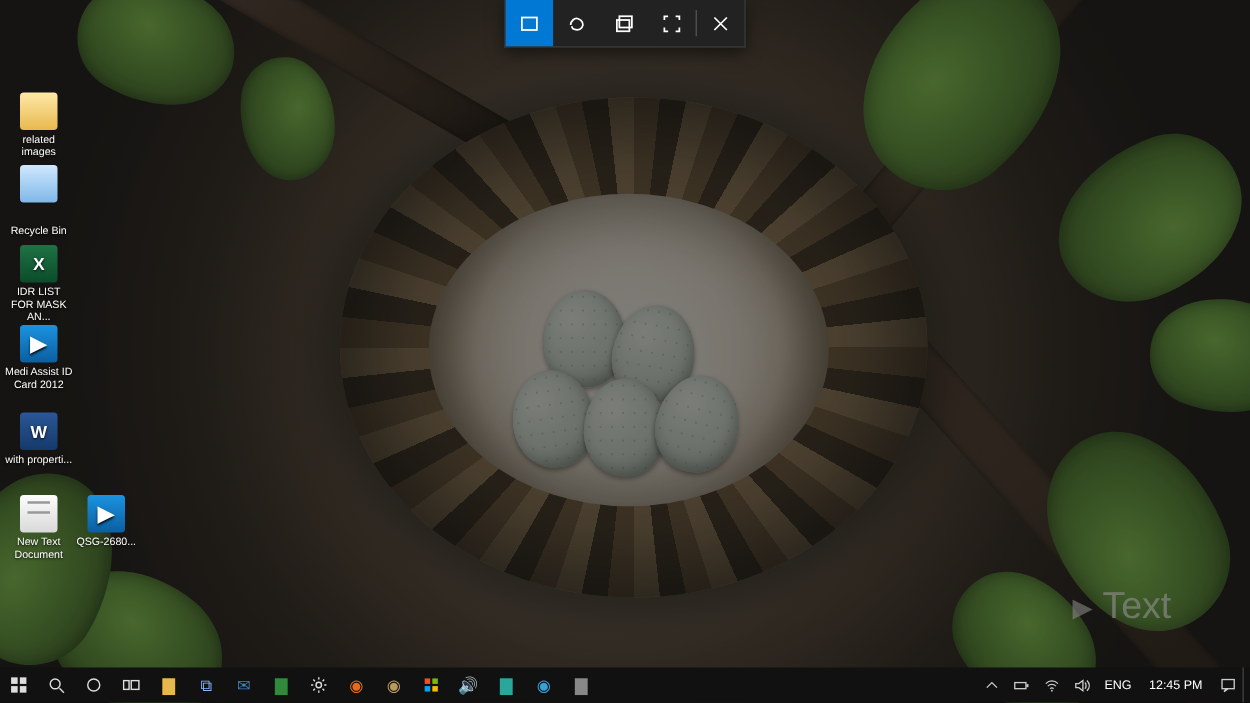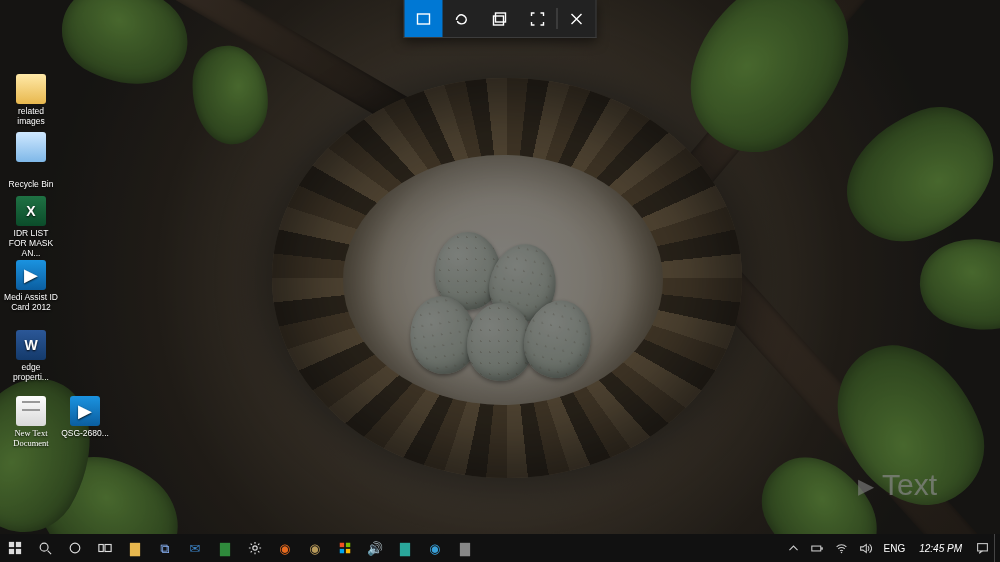--- a/index.html
+++ b/index.html
@@ -111,21 +111,21 @@
   .ic.recycle  { background: linear-gradient(#cfe8ff,#7fb8e8); }
   .ic.excel    { background: linear-gradient(#1f7244,#0b4c2a); color:#fff; font-weight:bold; font-size:14px; }
   .ic.media    { background: linear-gradient(#1b93e0,#0b5ea0); color:#fff; }
   .ic.word     { background: linear-gradient(#2b5797,#143a6b); color:#fff; font-weight:bold; font-size:14px; }
   .ic.txtdoc   { background: linear-gradient(#fdfdfd,#d9d9d9); position:relative; }
   .ic.txtdoc::before{content:""; position:absolute; inset:5px 6px; border-top:2px solid #999; border-bottom:2px solid #999; height:6px;}
 
   
   #d1{top:6px;   left:4px;} #d2{top:74px;  left:4px;} #d3{top:132px; left:4px;gap:15px;}
   #d4{top:196px; left:4px;} #d5{top:260px; left:4px;} #d6{top:330px; left:4px;}
-  #d7{top:396px; left:4px;font-family:Liberation Serif, serif;}
+  #d7{top:396px; left:4px;}
   
   #d8{top:396px; left:58px;}
 
   
   .taskbar {
     position:absolute; left:0; right:0; bottom:0; height:28px;
     background:#111; display:flex; align-items:center; z-index:60;
     color:#fff; font-size:10px;
   }
   .tb-left { display:flex; align-items:center; height:100%; }
@@ -133,21 +133,21 @@
     width:30px; height:100%; display:flex; align-items:center; justify-content:center;
     cursor:pointer; color:#ddd;
   }
   .tb-btn svg{ width:14px; height:14px; stroke:#ddd; stroke-width:1.3; fill:none; }
   .tb-btn .glyph{ font-size:13px; line-height:1; }
   .tb-spacer { flex:1; }
   .tb-right { display:flex; align-items:center; height:100%; gap:0; }
   .tray-btn { width:24px; height:100%; display:flex; align-items:center; justify-content:center; cursor:pointer; color:#ccc; }
   .tray-btn svg{ width:13px; height:13px; stroke:#ccc; stroke-width:1.3; fill:none; }
   .lang { padding:0 6px; font-size:10px; cursor:pointer; }
-  .clock { padding:0 8px; font-size:10px; cursor:pointer; white-space:nowrap;font-style:italic; }
+  .clock { padding:0 8px; font-size:10px; cursor:pointer; white-space:nowrap; }
   .show-desktop { width:6px; height:100%; border-left:1px solid #444; cursor:pointer; }
 </style>
 </head>
 <body>
 
 <div class="wallpaper">
   <div class="branch b1"></div>
     <div class="branch b2"></div>
     <div class="branch b3"></div>
   <div class="nest-outer"></div>
@@ -186,21 +186,21 @@
   <div id="d4" class="desktop-icon">
     <div class="ic excel">X</div>
     <span>IDR LIST FOR MASK AN...</span>
   </div>
   <div id="d5" class="desktop-icon">
     <div class="ic media">▶</div>
     <span>Medi Assist ID Card 2012</span>
   </div>
   <div id="d6" class="desktop-icon">
     <div class="ic word">W</div>
-    <span>edge properti...</span>
+    <span>with properti...</span>
   </div>
   <div id="d7" class="desktop-icon">
     <div class="ic txtdoc"></div>
     <span>New Text Document</span>
   </div>
   <div id="d8" class="desktop-icon">
     <div class="ic media">▶</div>
     <span>QSG-2680...</span>
   </div>
 </div>

